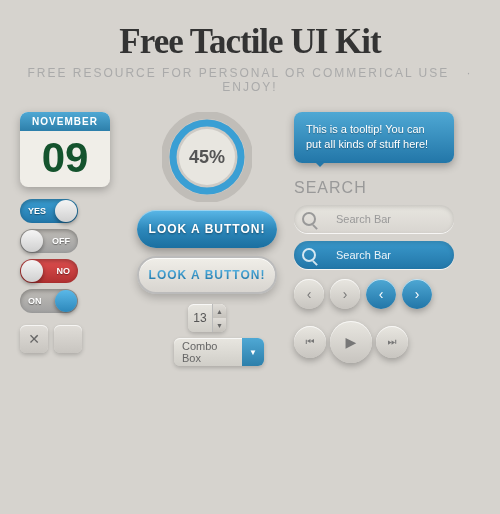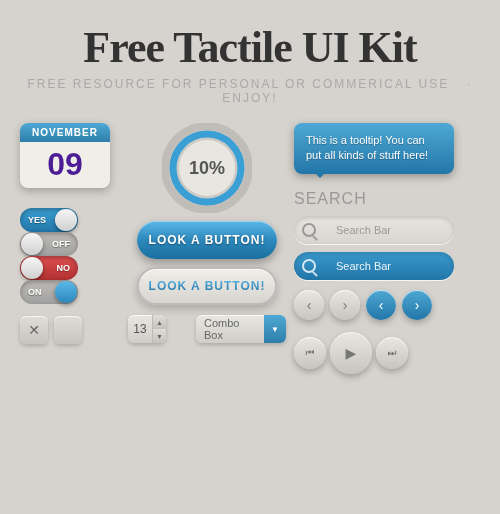--- a/index.html
+++ b/index.html
@@ -12,21 +12,21 @@
       overflow: hidden;
       position: relative;
     }
 
     
     .header {
       text-align: center;
       padding: 22px 0 8px;
     }
     .header h1 {
-      font-size: 44px;
+      font-size: 35px;
       font-weight: bold;
       color: #333;
       letter-spacing: -1px;
       font-family: Georgia, serif;
     }
     .header p {
       font-size: 12px;
       color: #888;
       letter-spacing: 2px;
       text-transform: uppercase;
@@ -70,31 +70,32 @@
       font-weight: bold;
       color: white;
       letter-spacing: 1px;
       text-transform: uppercase;
     }
     .calendar-body {
       text-align: center;
       padding: 6px 0 8px;
     }
     .calendar-day {
-      font-size: 32px;
-      font-weight: bold;
-      color: #4c1d95;
+      font-size: 42px;
+      font-weight: bold;
+      color: #14532d;
       line-height: 1;
     }
 
     
     .toggle-group {
       display: flex;
       flex-direction: column;
-      margin-top: 12px;
+      gap: 6px;
+      margin-top: 4px;
     }
     .toggle {
       display: flex;
       align-items: center;
       gap: 0;
     }
     .toggle-track {
       width: 58px;
       height: 24px;
       border-radius: 12px;
@@ -228,20 +229,21 @@
       -webkit-text-fill-color: transparent;
       font-weight: bold;
     }
 
     
     .spinner-row {
       display: flex;
       align-items: center;
       gap: 6px;
       margin-top: 2px;
+      flex-direction: column;
     }
     .spinner-box {
       display: flex;
       align-items: center;
       background: linear-gradient(180deg, #e8e6e0 0%, #d0cec8 100%);
       border-radius: 6px;
       box-shadow: 0 2px 4px rgba(0,0,0,0.2), inset 0 1px 0 rgba(255,255,255,0.7);
       overflow: hidden;
       height: 28px;
     }
@@ -504,21 +506,21 @@
         <circle cx="45" cy="45" r="34" fill="none" stroke="#3a9fd4" stroke-width="7" stroke-dasharray="214 143" stroke-dashoffset="0" transform="rotate(-90 45 45)" stroke-linecap="round"></circle>
 
         <circle cx="45" cy="45" r="28" fill="#e8e6e0"></circle>
         <defs>
           <radialGradient id="innerGrad" cx="50%" cy="50%" r="50%">
             <stop offset="0%" stop-color="#e0ddd8"></stop>
             <stop offset="100%" stop-color="#c8c5c0"></stop>
           </radialGradient>
         </defs>
       </svg>
-      <span class="circle-percent">10%</span>
+      <span class="circle-percent">45%</span>
     </div>
 
     <button class="btn-blue">Look A Button!</button>
 
     <button class="btn-blue-outline">
       <span>Look A Button!</span>
     </button>
 
     <div class="spinner-row">
       <div class="spinner-box">

